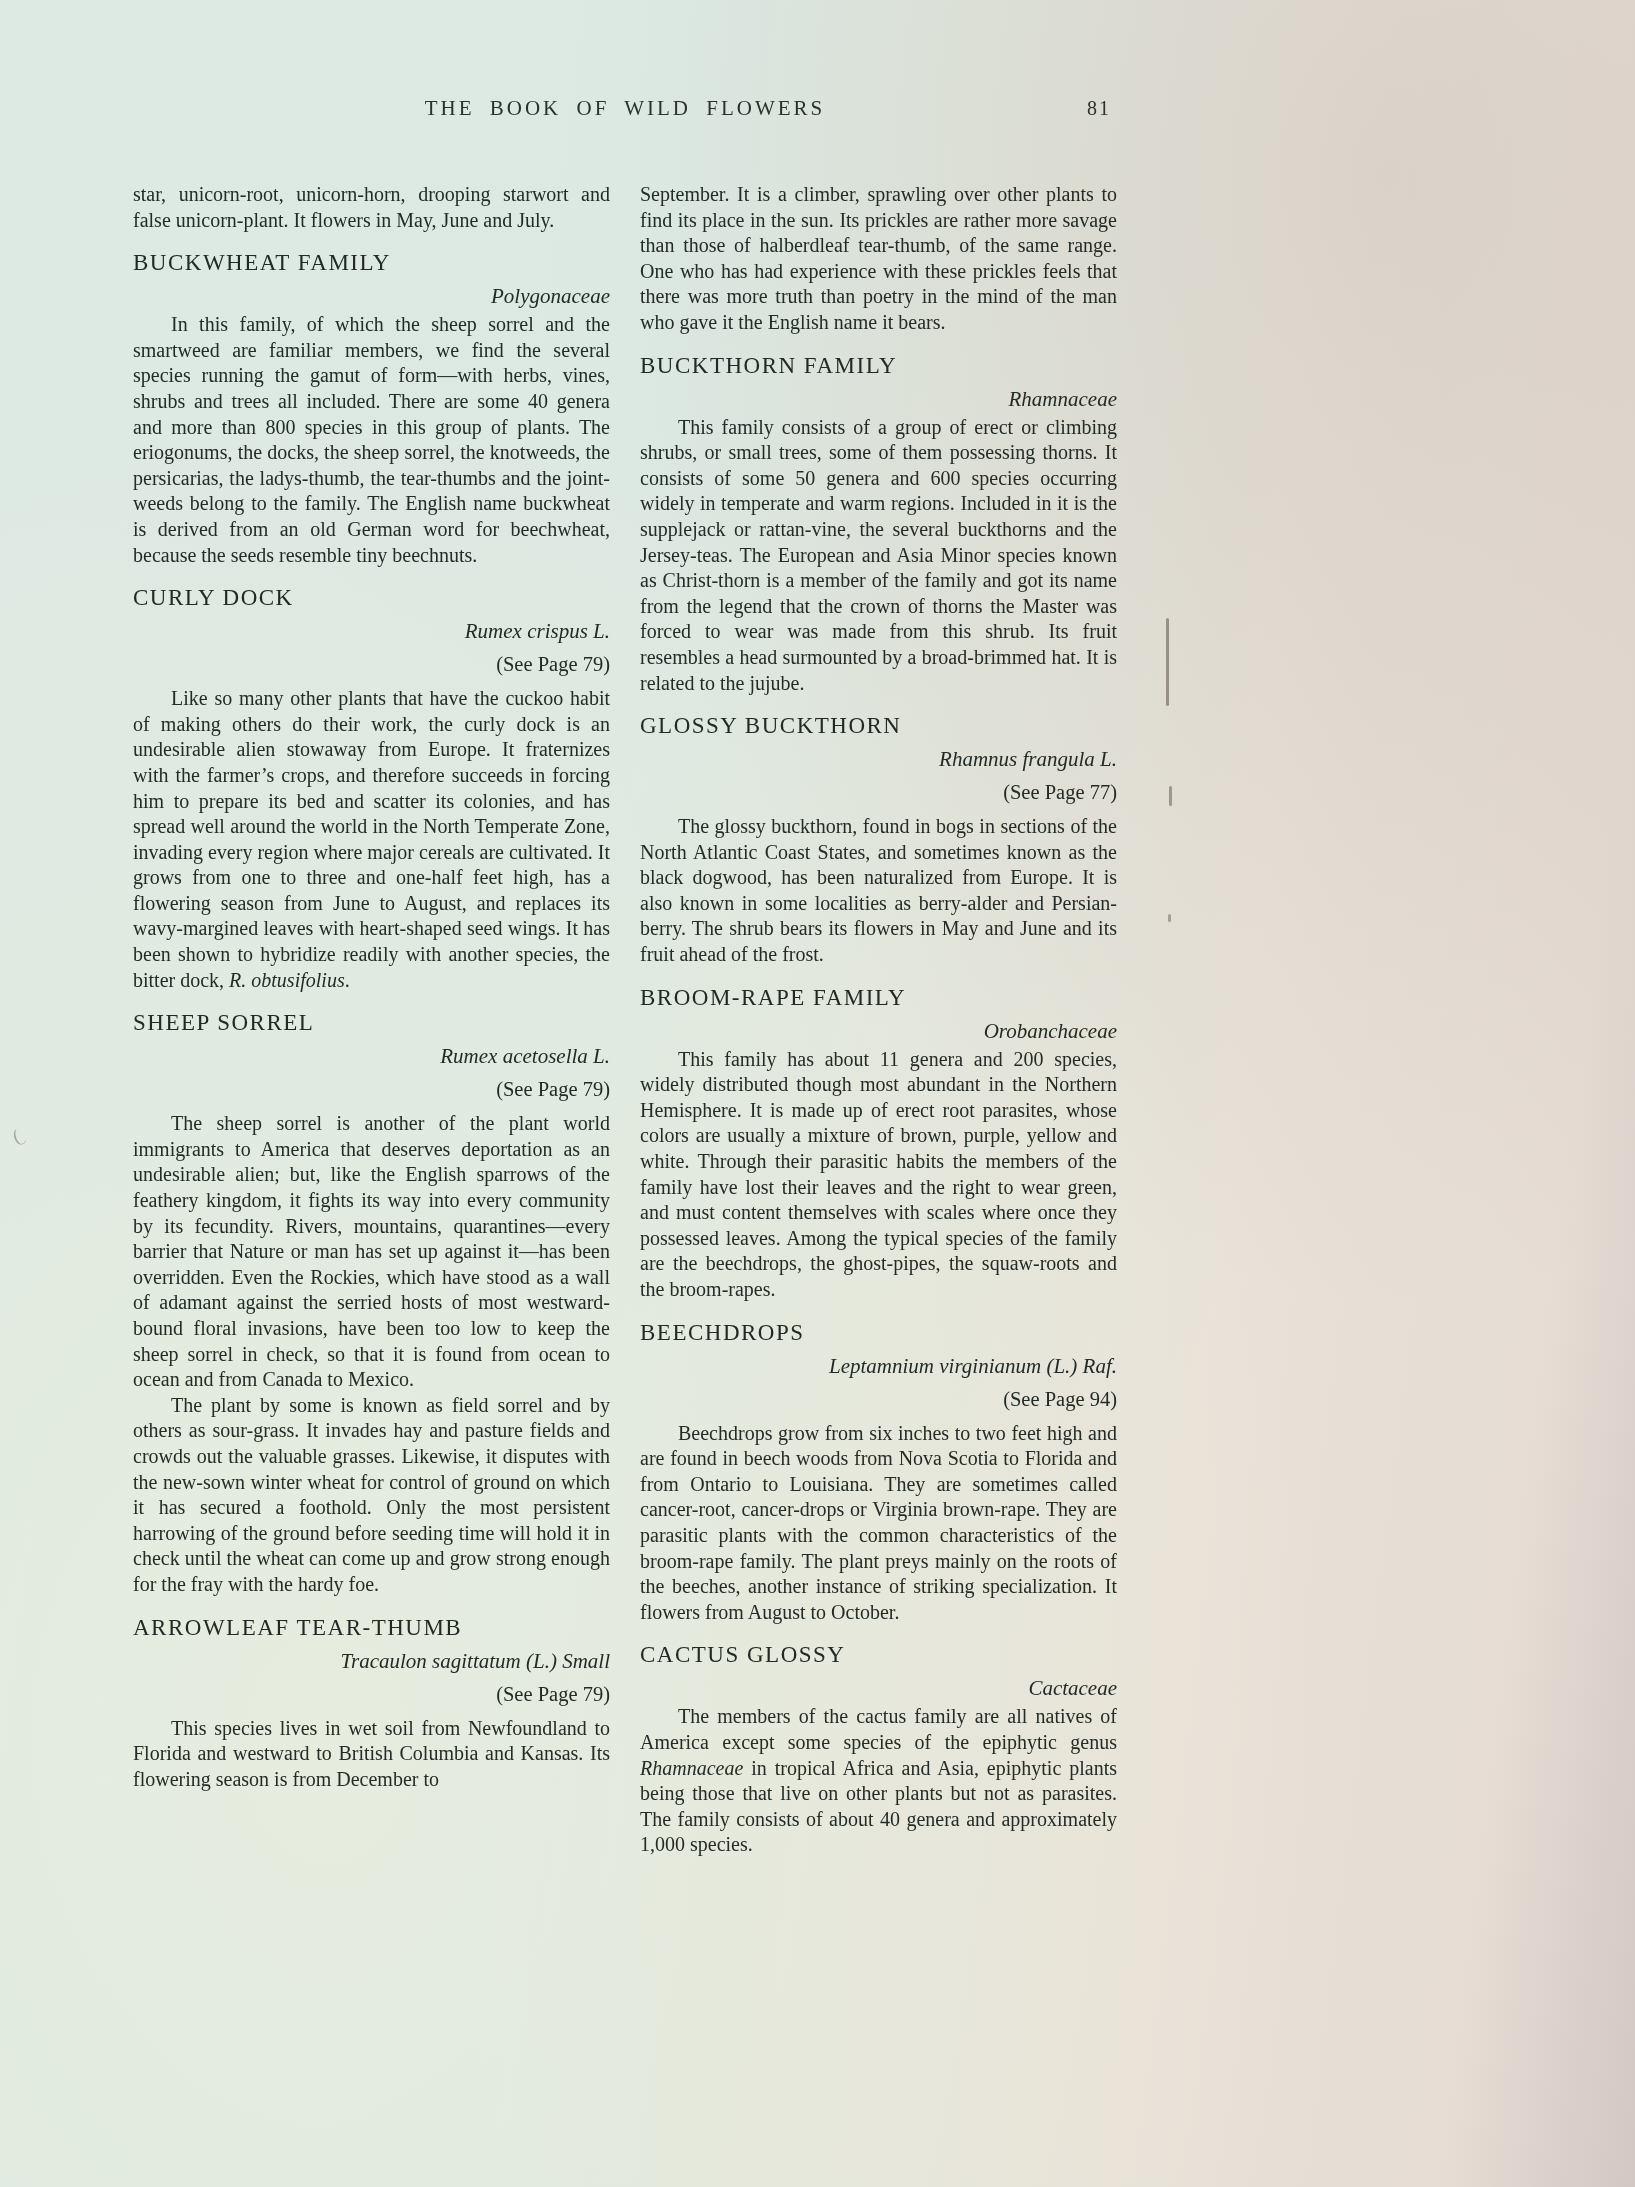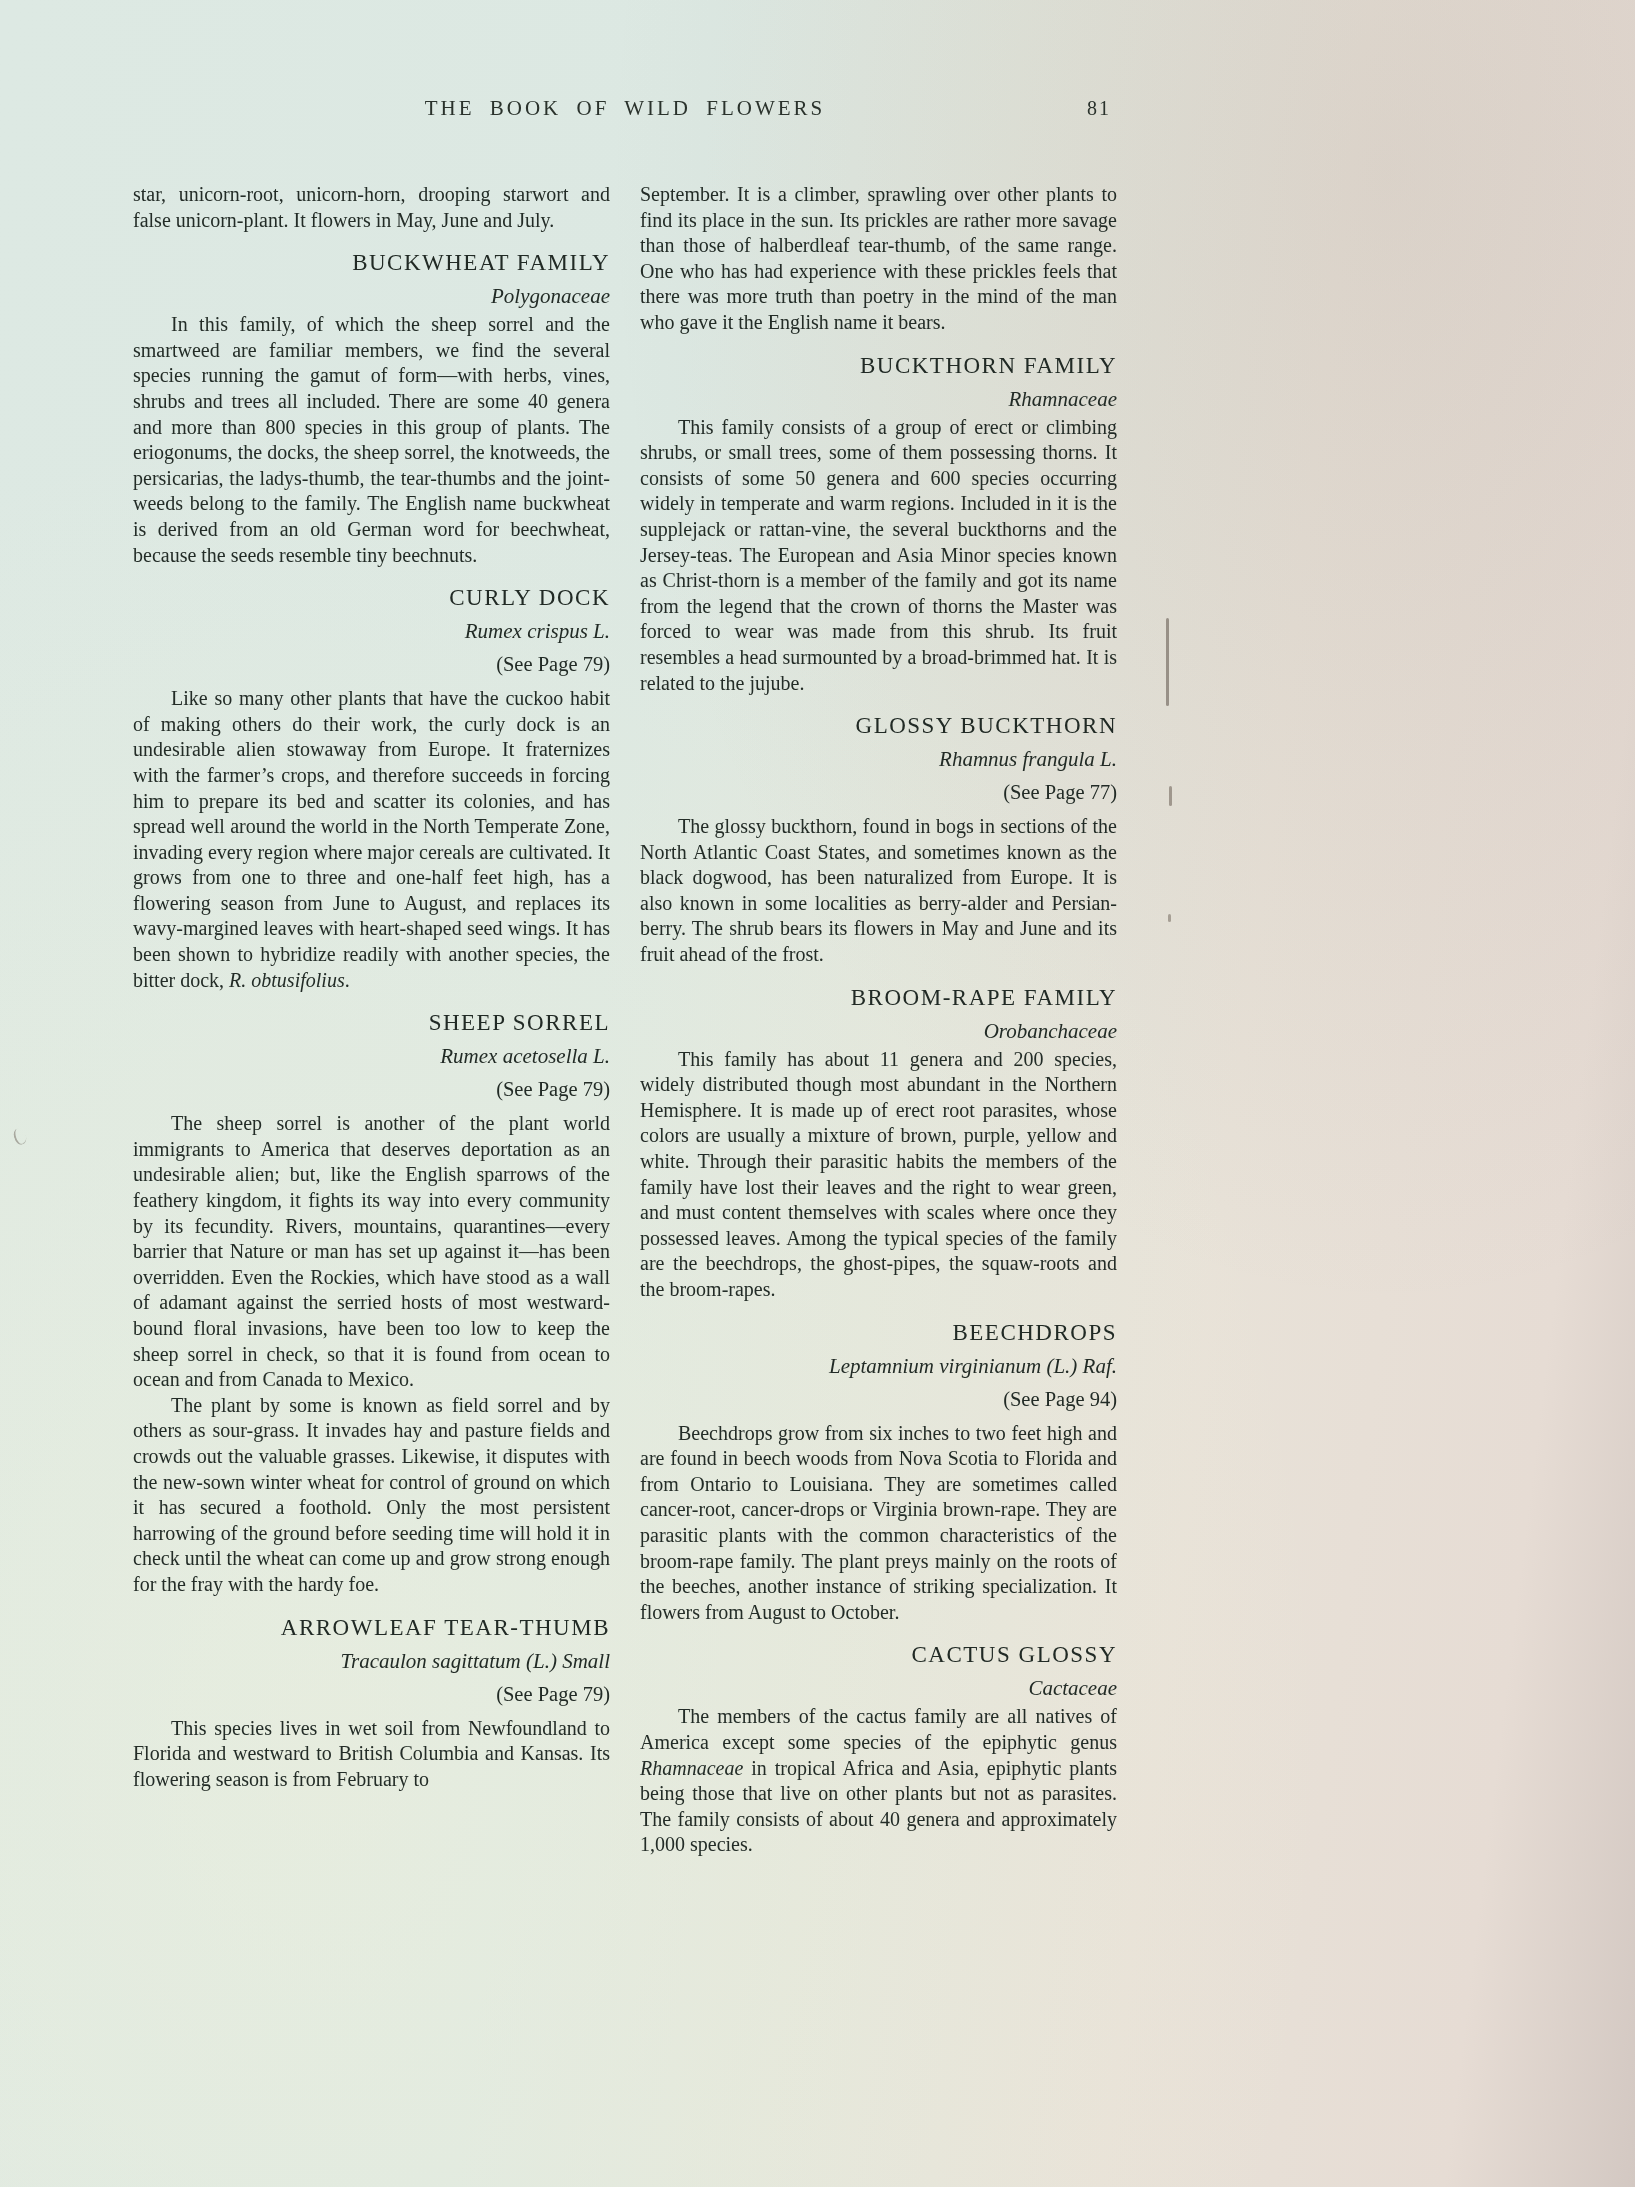--- a/index.html
+++ b/index.html
@@ -32,21 +32,21 @@
   .col{width:477px;}
   p.bp{
     margin:0;
     font-size:20px;line-height:25.6px;
     text-align:justify;text-indent:38px;
     color:#232c27;
   }
   p.bp.noind{text-indent:0;}
   h2.sh{
     margin:16px 0 6px;
-    text-align:right;font-weight:normal;
+    text-align:left;font-weight:normal;
     font-size:23px;letter-spacing:1.5px;line-height:28px;
     color:#212a25;
   }
   .lat{
     text-align:right;font-style:italic;
     font-size:21px;line-height:27px;margin:2px 0 2px;
   }
   .see{
     text-align:right;font-size:20.5px;line-height:27px;
     margin:6px 0 8px;
@@ -94,21 +94,21 @@
             <h2 class="sh">SHEEP SORREL</h2>
             <div class="lat">Rumex acetosella L.</div>
             <div class="see">(See Page 79)</div>
             <p class="bp"><span>The sheep sorrel is another of the plant world immigrants to America that deserves deportation as an undesirable alien; but, like the English sparrows of the feathery kingdom, it fights its way into every community by its fecundity.  Rivers, mountains, quarantines—every barrier that Nature or man has set up against it—has been overridden.  Even the Rockies, which have stood as a wall of adamant against the serried hosts of most westward-bound floral invasions, have been too low to keep the sheep sorrel in check, so that it is found from ocean to ocean and from Canada to Mexico.</span></p>
             <p class="bp"><span>The plant by some is known as field sorrel and by others as sour-grass.  It invades hay and pasture fields and crowds out the valuable grasses.  Likewise, it disputes with the new-sown winter wheat for control of ground on which it has secured a foothold.  Only the most persistent harrowing of the ground before seeding time will hold it in check until the wheat can come up and grow strong enough for the fray with the hardy foe.</span></p>
           </section>
           <section class="section">
             <h2 class="sh">ARROWLEAF TEAR-THUMB</h2>
             <div class="lat">Tracaulon sagittatum (L.) Small</div>
             <div class="see">(See Page 79)</div>
-            <p class="bp"><span>This species lives in wet soil from Newfoundland to Florida and westward to British Columbia and Kansas.  Its flowering season is from February to</span></p>
+            <p class="bp"><span>This species lives in wet soil from Newfoundland to Florida and westward to British Columbia and Kansas.  Its flowering season is from December to</span></p>
           </section>
         </div>
       <div class="col" id="col-right">
           <section class="section">
             <p class="bp noind"><span>September.  It is a climber, sprawling over other plants to find its place in the sun.  Its prickles are rather more savage than those of halberdleaf tear-thumb, of the same range.  One who has had experience with these prickles feels that there was more truth than poetry in the mind of the man who gave it the English name it bears.</span></p>
           </section>
           <section class="section">
             <h2 class="sh">BUCKTHORN FAMILY</h2>
             <div class="lat">Rhamnaceae</div>
             <p class="bp"><span>This family consists of a group of erect or climbing shrubs, or small trees, some of them possessing thorns.  It consists of some 50 genera and 600 species occurring widely in temperate and warm regions.  Included in it is the supplejack or rattan-vine, the several buckthorns and the Jersey-teas.  The European and Asia Minor species known as Christ-thorn is a member of the family and got its name from the legend that the crown of thorns the Master was forced to wear was made from this shrub.  Its fruit resembles a head surmounted by a broad-brimmed hat.  It is related to the jujube.</span></p>

